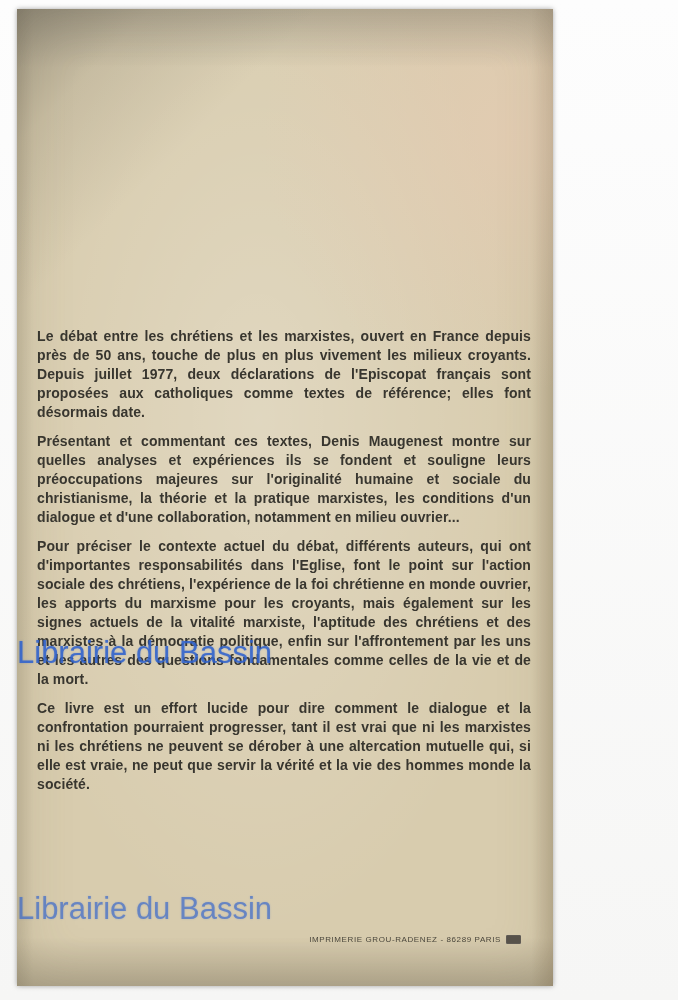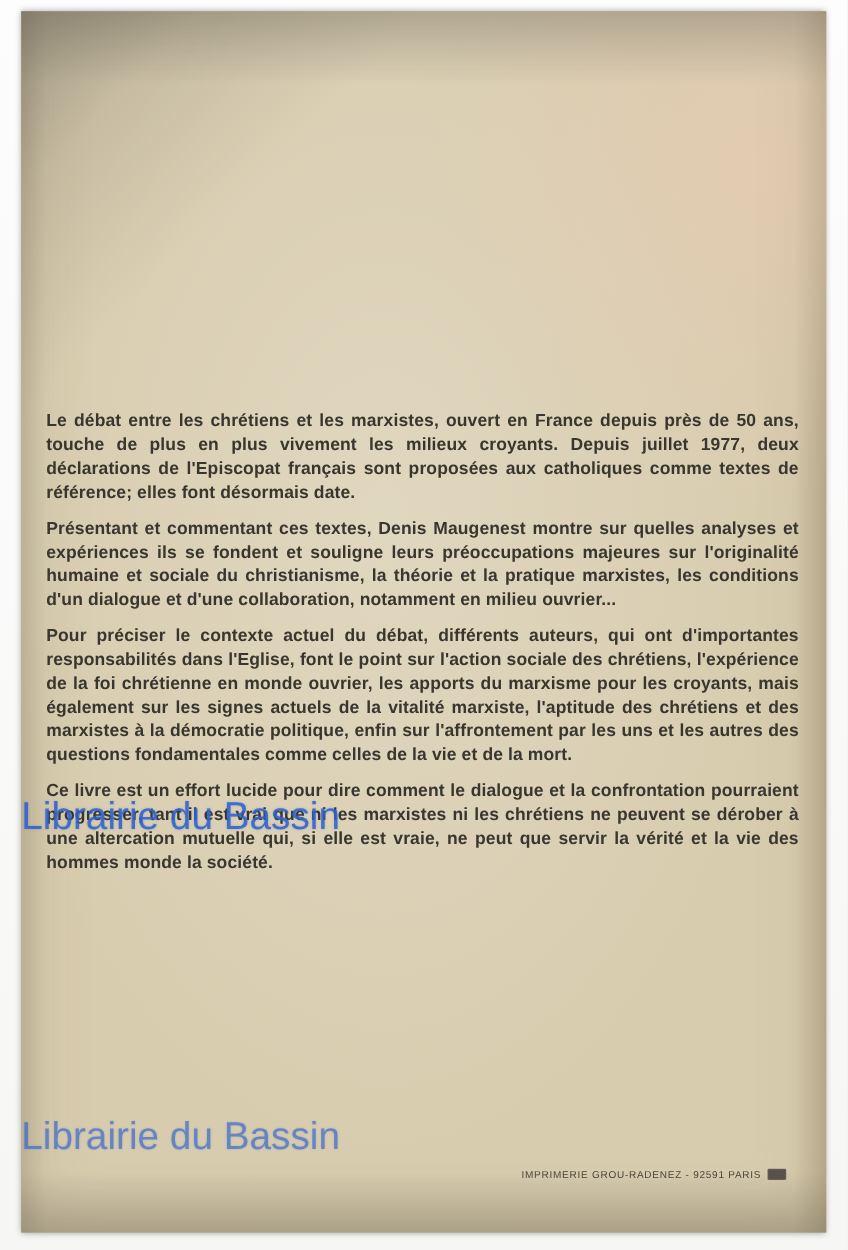--- a/index.html
+++ b/index.html
@@ -13,21 +13,21 @@
     width: 678px;
     height: 1000px;
     background: linear-gradient(to bottom, #fdfdfd, #f6f6f5);
     overflow: hidden;
   }
   
   .cover {
     position: absolute;
     left: 17px;
     top: 9px;
-    width: 644px;
+    width: 536px;
     height: 977px;
     background:
       
       linear-gradient(135deg, rgba(75,72,66,0.38) 0%, rgba(75,72,66,0.12) 9%, rgba(75,72,66,0) 20%),
       
       linear-gradient(to bottom, rgba(110,106,98,0.30) 0%, rgba(110,106,98,0) 6%),
       
       radial-gradient(circle at 93% 13%, rgba(233,203,180,0.55), rgba(233,203,180,0) 26%),
       
       radial-gradient(ellipse at 45% 42%, rgba(255,255,255,0.22), rgba(255,255,255,0) 65%),
@@ -104,18 +104,18 @@
       <p>Le débat entre les chrétiens et les marxistes, ouvert en France depuis près de 50 ans, touche de plus en plus vivement les milieux croyants. Depuis juillet 1977, deux déclarations de l'Episcopat français sont proposées aux catholiques comme textes de référence; elles font désormais date.</p>
       <p>Présentant et commentant ces textes, Denis Maugenest montre sur quelles analyses et expériences ils se fondent et souligne leurs préoccupations majeures sur l'originalité humaine et sociale du christianisme, la théorie et la pratique marxistes, les conditions d'un dialogue et d'une collaboration, notamment en milieu ouvrier...</p>
       <p>Pour préciser le contexte actuel du débat, différents auteurs, qui ont d'importantes responsabilités dans l'Eglise, font le point sur l'action sociale des chrétiens, l'expérience de la foi chrétienne en monde ouvrier, les apports du marxisme pour les croyants, mais également sur les signes actuels de la vitalité marxiste, l'aptitude des chrétiens et des marxistes à la démocratie politique, enfin sur l'affrontement par les uns et les autres des questions fondamentales comme celles de la vie et de la mort.</p>
       <p>Ce livre est un effort lucide pour dire comment le dialogue et la confrontation pourraient progresser, tant il est vrai que ni les marxistes ni les chrétiens ne peuvent se dérober à une altercation mutuelle qui, si elle est vraie, ne peut que servir la vérité et la vie des hommes monde la société.</p>
     </div>
 
     <div class="watermark wm1">Librairie du Bassin</div>
     <div class="watermark wm2">Librairie du Bassin</div>
 
     <div class="imprint">
-      <span>IMPRIMERIE GROU-RADENEZ - 92591 PARIS</span>
+      <span>IMPRIMERIE GROU-RADENEZ - 86289 PARIS</span>
       <span class="printer-logo"></span>
     </div>
 
   </div>
 </div>
 
 </body></html>

